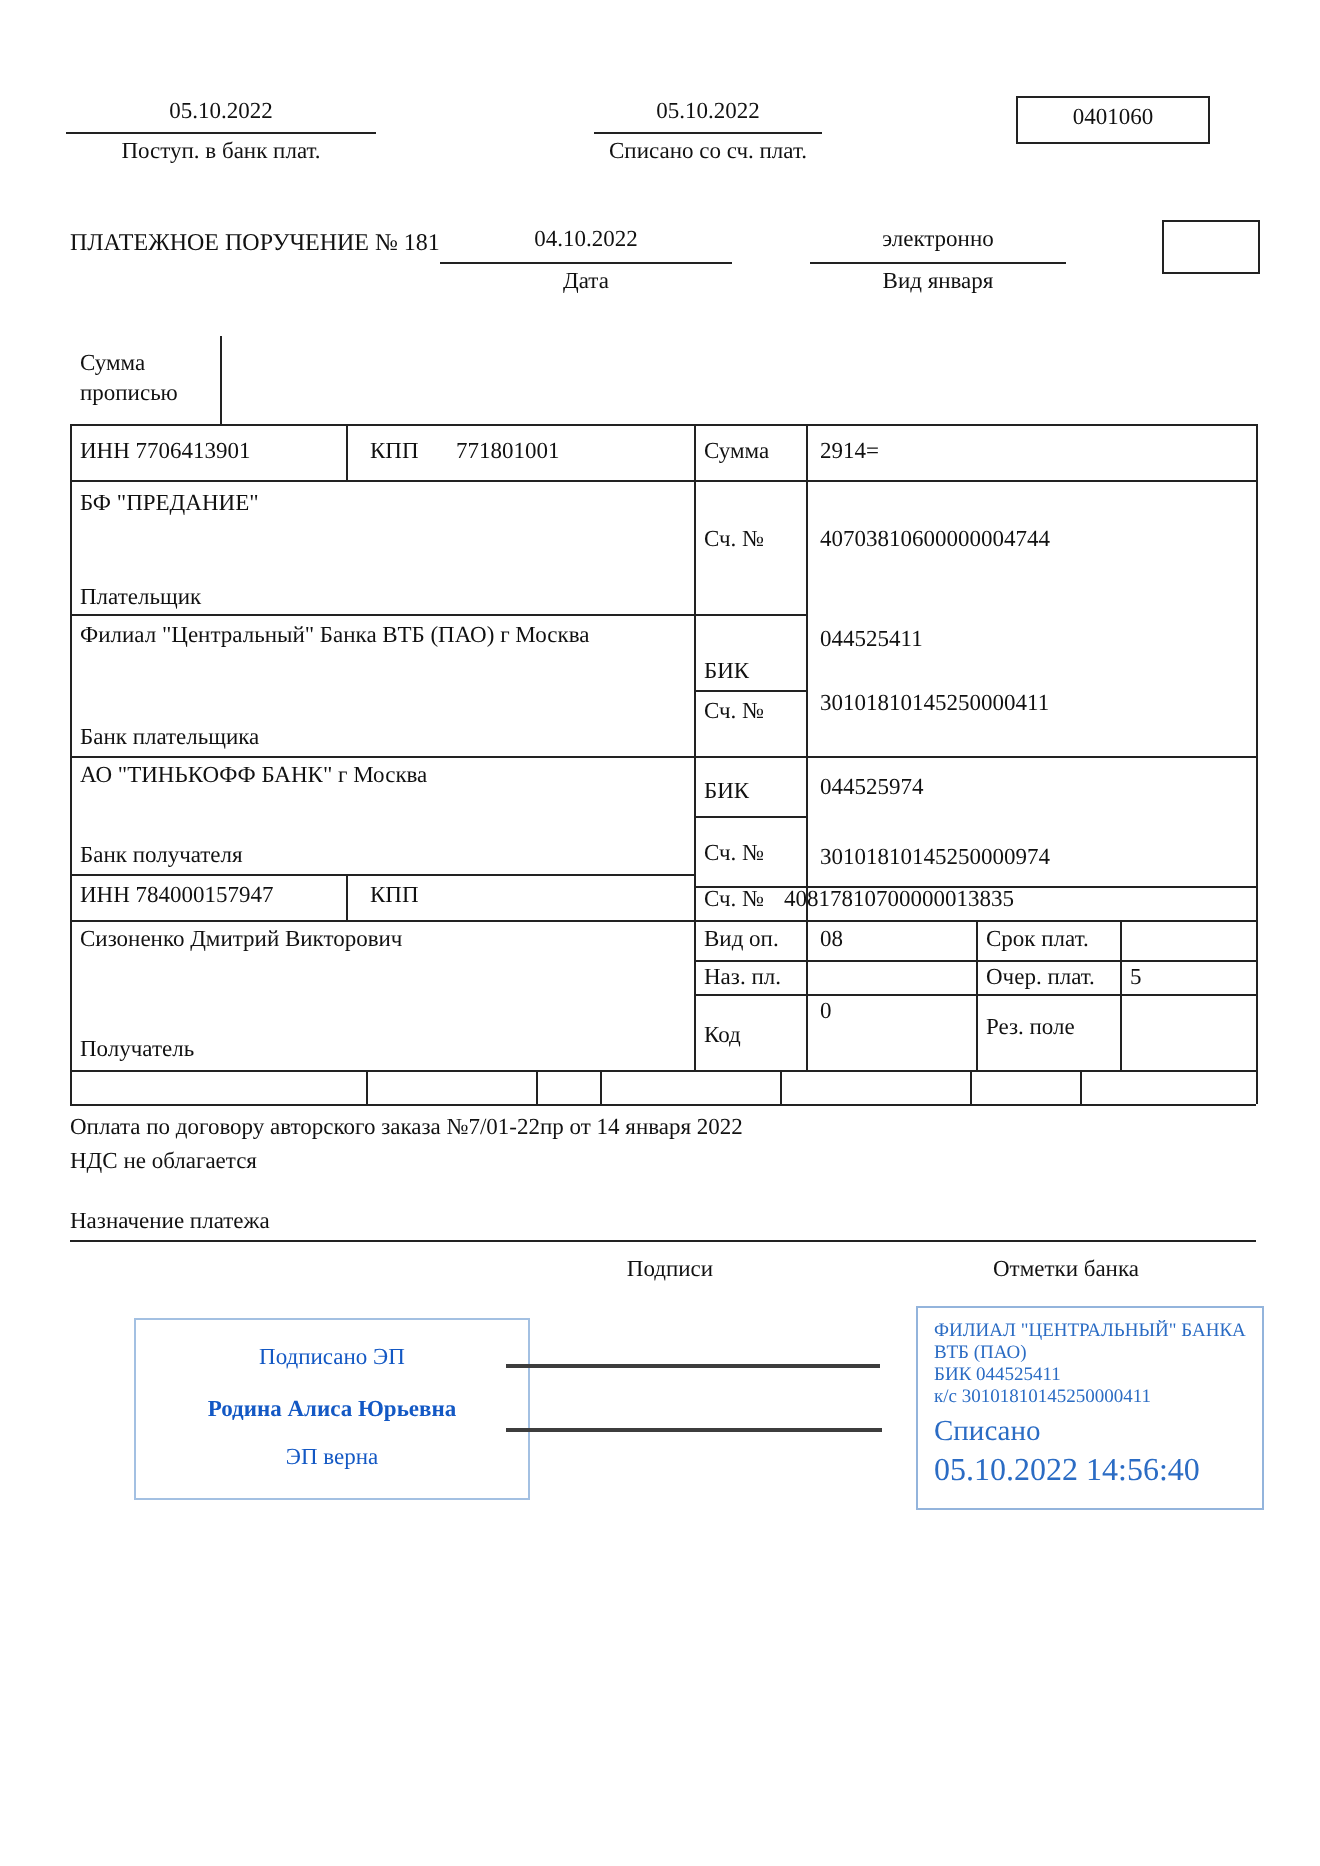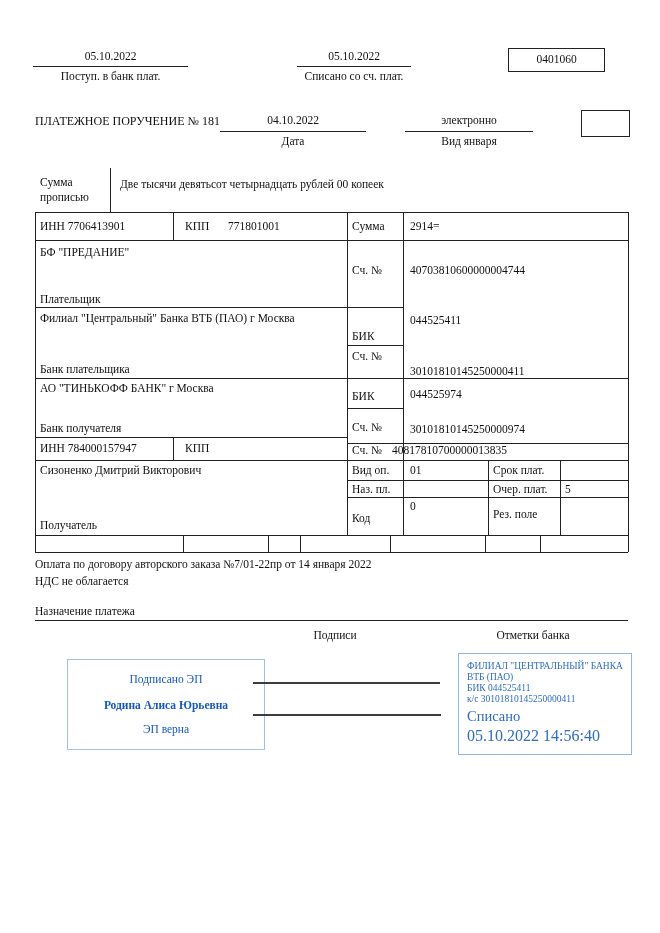--- a/index.html
+++ b/index.html
@@ -39,21 +39,20 @@
   <div class="hl" style="left:220px;top:131px;width:146px;"></div>
   <div class="t ctr" style="left:220px;top:135px;width:146px;">Дата</div>
   <div class="t ctr" style="left:405px;top:114px;width:128px;">электронно</div>
   <div class="hl" style="left:405px;top:131px;width:128px;"></div>
   <div class="t ctr" style="left:405px;top:135px;width:128px;">Вид января</div>
   <div class="box" style="left:581px;top:110px;width:47px;height:25px;"></div>
 
   <div class="t" style="left:40px;top:176px;">Сумма</div>
   <div class="t" style="left:40px;top:191px;">прописью</div>
   <div class="vl" style="left:110px;top:168px;height:44px;"></div>
-  <div class="t" style="left:120px;top:178px;">Две тысячи девятьсот четырнадцать рублей 00 копеек</div>
 
   <div class="hl" style="left:35px;top:212px;width:593px;"></div>
   <div class="hl" style="left:35px;top:240px;width:593px;"></div>
   <div class="hl" style="left:35px;top:307px;width:368px;"></div>
   <div class="hl" style="left:347px;top:345px;width:56px;"></div>
   <div class="hl" style="left:35px;top:378px;width:593px;"></div>
   <div class="hl" style="left:347px;top:408px;width:56px;"></div>
   <div class="hl" style="left:35px;top:437px;width:312px;"></div>
   <div class="hl" style="left:347px;top:443px;width:281px;"></div>
   <div class="hl" style="left:35px;top:460px;width:593px;"></div>
@@ -87,38 +86,38 @@
   <div class="t" style="left:40px;top:246px;">БФ "ПРЕДАНИЕ"</div>
   <div class="t" style="left:40px;top:293px;">Плательщик</div>
   <div class="t" style="left:352px;top:264px;">Сч. №</div>
   <div class="t" style="left:410px;top:264px;">40703810600000004744</div>
 
   <div class="t" style="left:40px;top:312px;">Филиал "Центральный" Банка ВТБ (ПАО) г Москва</div>
   <div class="t" style="left:40px;top:363px;">Банк плательщика</div>
   <div class="t" style="left:352px;top:330px;">БИК</div>
   <div class="t" style="left:410px;top:314px;">044525411</div>
   <div class="t" style="left:352px;top:350px;">Сч. №</div>
-  <div class="t" style="left:410px;top:365px;text-align:right;">30101810145250000411</div>
+  <div class="t" style="left:410px;top:346px;text-align:right;">30101810145250000411</div>
 
   <div class="t" style="left:40px;top:382px;">АО "ТИНЬКОФФ БАНК" г Москва</div>
   <div class="t" style="left:40px;top:422px;">Банк получателя</div>
   <div class="t" style="left:352px;top:390px;">БИК</div>
   <div class="t" style="left:410px;top:388px;">044525974</div>
   <div class="t" style="left:352px;top:421px;">Сч. №</div>
   <div class="t" style="left:410px;top:423px;">30101810145250000974</div>
 
   <div class="t" style="left:40px;top:442px;">ИНН 784000157947</div>
   <div class="t" style="left:185px;top:442px;">КПП</div>
   <div class="t" style="left:352px;top:444px;">Сч. №</div>
   <div class="t" style="left:392px;top:444px;">40817810700000013835</div>
   <div class="t" style="left:40px;top:464px;">Сизоненко Дмитрий Викторович</div>
   <div class="t" style="left:40px;top:519px;">Получатель</div>
 
   <div class="t" style="left:352px;top:464px;">Вид оп.</div>
-  <div class="t" style="left:410px;top:464px;">01</div>
+  <div class="t" style="left:410px;top:464px;">08</div>
   <div class="t" style="left:493px;top:464px;">Срок плат.</div>
   <div class="t" style="left:565px;top:464px;"></div>
 
   <div class="t" style="left:352px;top:483px;">Наз. пл.</div>
   <div class="t" style="left:410px;top:483px;"></div>
   <div class="t" style="left:493px;top:483px;">Очер. плат.</div>
   <div class="t" style="left:565px;top:483px;">5</div>
 
   <div class="t" style="left:352px;top:512px;">Код</div>
   <div class="t" style="left:410px;top:500px;">0</div>

